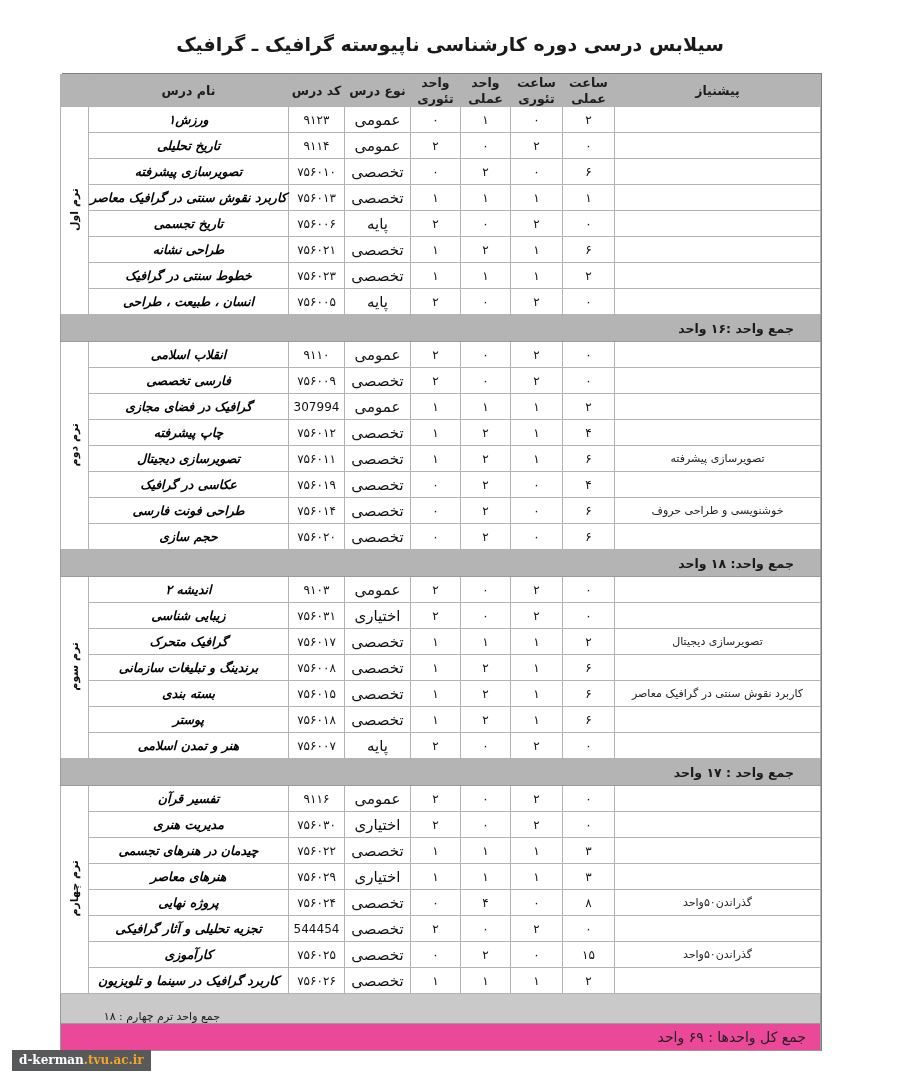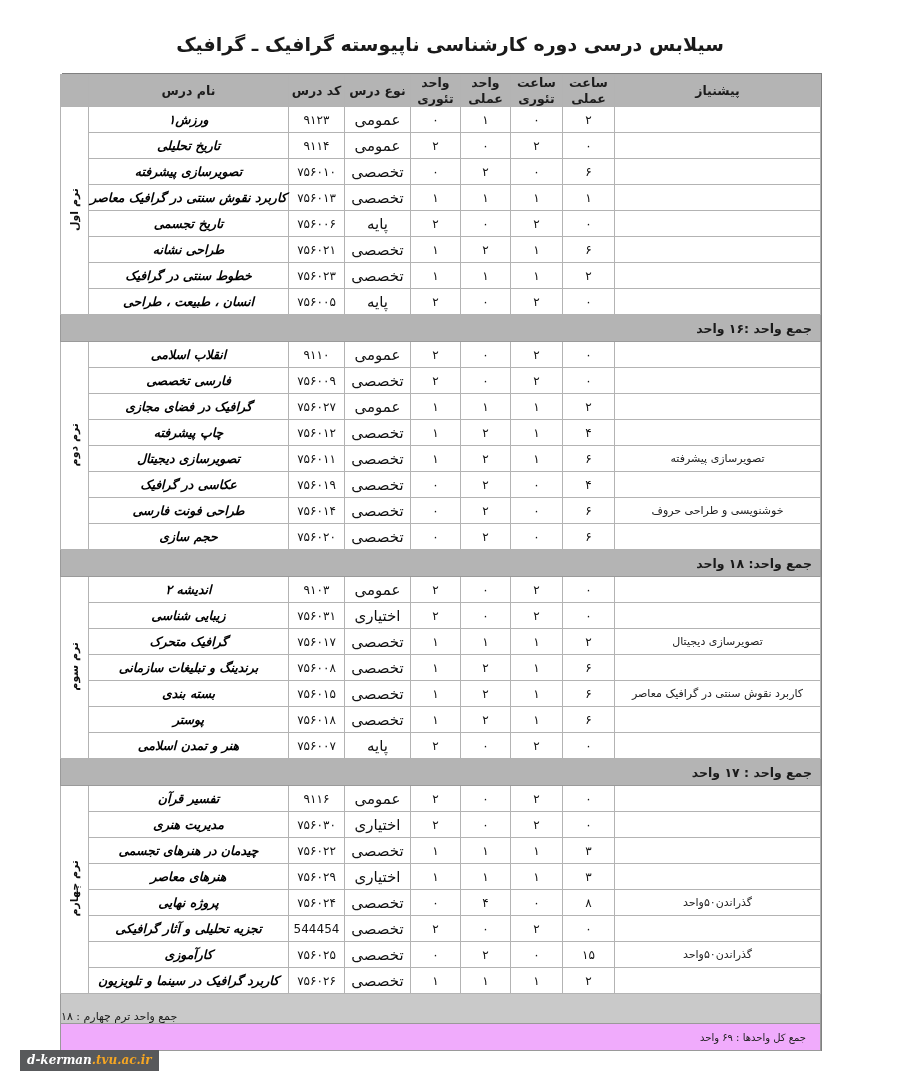--- a/index.html
+++ b/index.html
@@ -98,57 +98,57 @@
     letter-spacing: 1px;
     white-space: nowrap;
     display: inline-block;
     line-height: 1;
   }
   tr.summary-row td {
     background: #b4b4b4;
     border: 1px solid #9a9a9a;
     height: 26px;
     text-align: right;
-    padding: 0 8px 0 0;
+    padding: 0 26px 0 0;
     font-size: 12.5px;
     font-weight: bold;
     color: #1a1a1a;
   }
   tr.grand-row td {
     background: #c9c9c9;
     border: 1px solid #9a9a9a;
     height: 26px;
     text-align: left;
     padding: 0 0 0 0;
     font-size: 11px;
     font-weight: normal;
     color: #1a1a1a;
   }
   tr.grand-row td .grand-inner {
     display: block;
+    text-align: right;
     padding-right: 600px;
     margin-top: 16px;
   }
   tr.total-row td {
-    background: #f0abfc;
+    background: #ec4899;
     border: 1px solid #9a9a9a;
     height: 26px;
     text-align: right;
     padding: 0 14px 0 0;
-    font-size: 10px;
+    font-size: 14px;
     color: #222;
   }
   .footer-badge {
     position: absolute;
-    left: 20px;
+    left: 12px;
     bottom: 14px;
     background: #58595b;
     color: #ffffff;
     font-family: "DejaVu Serif", "Liberation Serif", serif;
-    font-style: italic;
     font-weight: bold;
     font-size: 12px;
     padding: 3px 7px 4px 7px;
     letter-spacing: 0px;
     white-space: nowrap;
     direction: ltr;
   }
   .footer-badge .dom { color: #f5a623; }
 </style>
 </head>
@@ -290,21 +290,21 @@
             <td class="c-code">۷۵۶۰۰۹</td>
             <td class="c-name">فارسی تخصصی</td>
           </tr>
           <tr class="course-row">
             <td class="c-pre"></td>
             <td class="c-num">۲</td>
             <td class="c-num">۱</td>
             <td class="c-num">۱</td>
             <td class="c-num">۱</td>
             <td class="c-type">عمومی</td>
-            <td class="c-code">۷۵۶۰۲۷</td>
+            <td class="c-code">307994</td>
             <td class="c-name">گرافیک در فضای مجازی</td>
           </tr>
           <tr class="course-row">
             <td class="c-pre"></td>
             <td class="c-num">۴</td>
             <td class="c-num">۱</td>
             <td class="c-num">۲</td>
             <td class="c-num">۱</td>
             <td class="c-type">تخصصی</td>
             <td class="c-code">۷۵۶۰۱۲</td>

